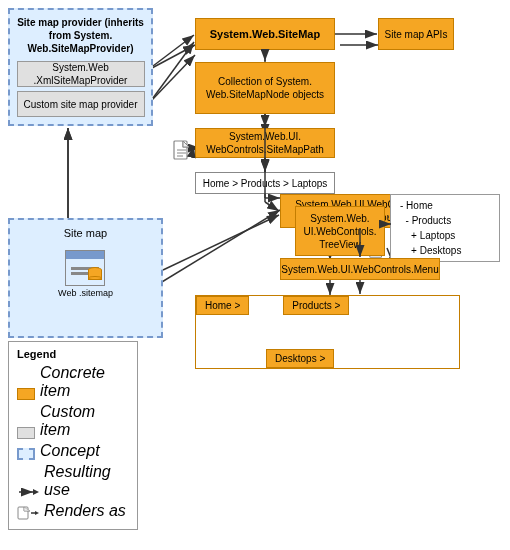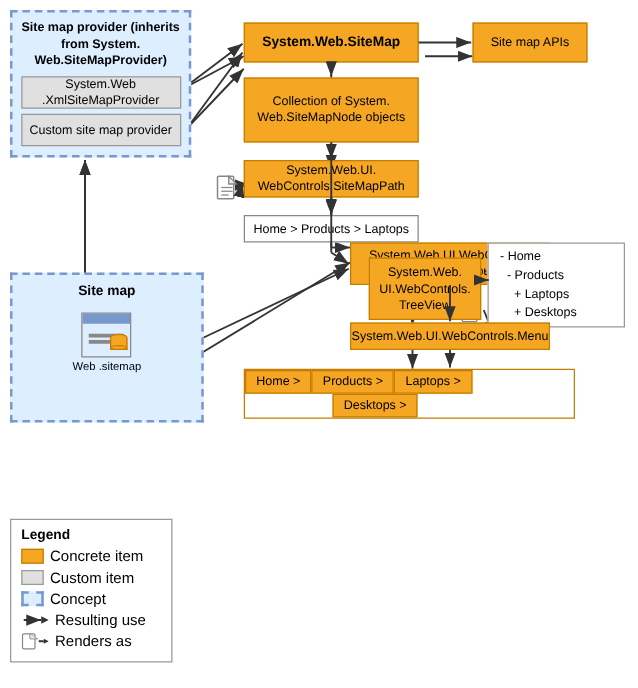--- a/index.html
+++ b/index.html
@@ -71,23 +71,24 @@
       background: #fff;
       width: 130px;
     }
     .legend-title {
       font-weight: bold;
       margin-bottom: 4px;
       font-size: 11px;
     }
     .legend-item {
       display: flex;
-      align-items: center;
+      align-items: flex-end;
       margin-bottom: 3px;
-      font-size: 12px;
+      font-size: 16px;
+      font-style: italic;
     }
     .legend-box {
       width: 18px;
       height: 12px;
       margin-right: 5px;
       border: 1px solid #999;
       flex-shrink: 0;
     }
     .legend-box-orange { background: #f5a623; border-color: #c47d00; }
     .legend-box-gray { background: #e0e0e0; }
@@ -176,21 +177,21 @@
 
     <div class="box box-gray" style="position:relative; width:128px; height:26px; margin-bottom:4px; font-size:10px;">System.Web
 .XmlSiteMapProvider</div>
 
     <div class="box box-gray" style="position:relative; width:128px; height:26px; font-size:10px;">Custom site
 map provider</div>
   </div>
 
   <div class="box box-orange" style="left:195px; top:18px; width:140px; height:32px; font-size:11px; font-weight:bold;">System.Web.SiteMap</div>
 
-  <div class="box box-orange" style="left:378px; top:18px; width:92px; height:32px; font-size:10px;">Site map
+  <div class="box box-orange" style="left:378px; top:18px; width:76px; height:32px; font-size:10px;">Site map
 APIs</div>
 
   <div class="box box-orange" style="left:195px; top:62px; width:140px; height:52px; font-size:10px;">Collection of System.
 Web.SiteMapNode
 objects</div>
 
   <div class="box box-orange" style="left:195px; top:128px; width:140px; height:30px; font-size:10px;">System.Web.UI.
 WebControls.SiteMapPath</div>
 
   <svg style="position:absolute; left:172px; top:140px; width:20px; height:24px;" viewBox="0 0 20 24">
@@ -231,29 +232,28 @@
 
   <svg style="position:absolute; left:368px; top:240px; width:18px; height:22px;" viewBox="0 0 20 24">
     <rect x="2" y="1" width="13" height="18" rx="1" fill="#fff" stroke="#888" stroke-width="1.2"></rect>
     <polyline points="11,1 11,7 17,7" fill="none" stroke="#888" stroke-width="1.2"></polyline>
     <polygon points="11,1 17,7 11,7" fill="#eee" stroke="#888" stroke-width="1"></polygon>
     <line x1="5" y1="10" x2="14" y2="10" stroke="#888" stroke-width="1"></line>
     <line x1="5" y1="13" x2="14" y2="13" stroke="#888" stroke-width="1"></line>
     <line x1="5" y1="16" x2="11" y2="16" stroke="#888" stroke-width="1"></line>
   </svg>
 
-  <div class="menu-display" style="left:195px; top:295px; width:265px;">
+  <div class="menu-display" style="left:195px; top:295px; width:265px;gap:34px;">
     <div class="menu-cell">Home &gt;</div>
     <div class="menu-cell">Products &gt;</div>
-    <div class="menu-cell">Laptops &gt;</div>
     <div class="menu-cell" style="margin-left:70px;">Desktops &gt;</div>
   </div>
 
   <div class="box box-blue-dashed" style="left:8px; top:218px; width:155px; height:120px; flex-direction:column; justify-content:flex-start; padding:6px;">
-    <div style="font-weight:bold; font-size:11px; margin-bottom:6px; text-align:center;">Site map</div>
+    <div style="font-weight:normal; font-size:11px; margin-bottom:6px; text-align:center;">Site map</div>
     <div style="display:flex; flex-direction:row; align-items:center; justify-content:center; width:100%; margin-top:4px;">
 
       <div style="display:flex; flex-direction:column; align-items:center;">
         <div style="width:40px; height:36px; border:1px solid #888; background:#ddeeff; font-size:8px; display:flex; align-items:center; justify-content:center; position:relative;">
           <div style="position:absolute; top:0; left:0; right:0; height:8px; background:#7799cc;"></div>
           <div style="margin-top:6px; font-size:7px; color:#333;">
             <div style="width:28px; height:3px; background:#888; margin:2px 0;"></div>
             <div style="width:20px; height:3px; background:#888; margin:2px 0;"></div>
           </div>
 

